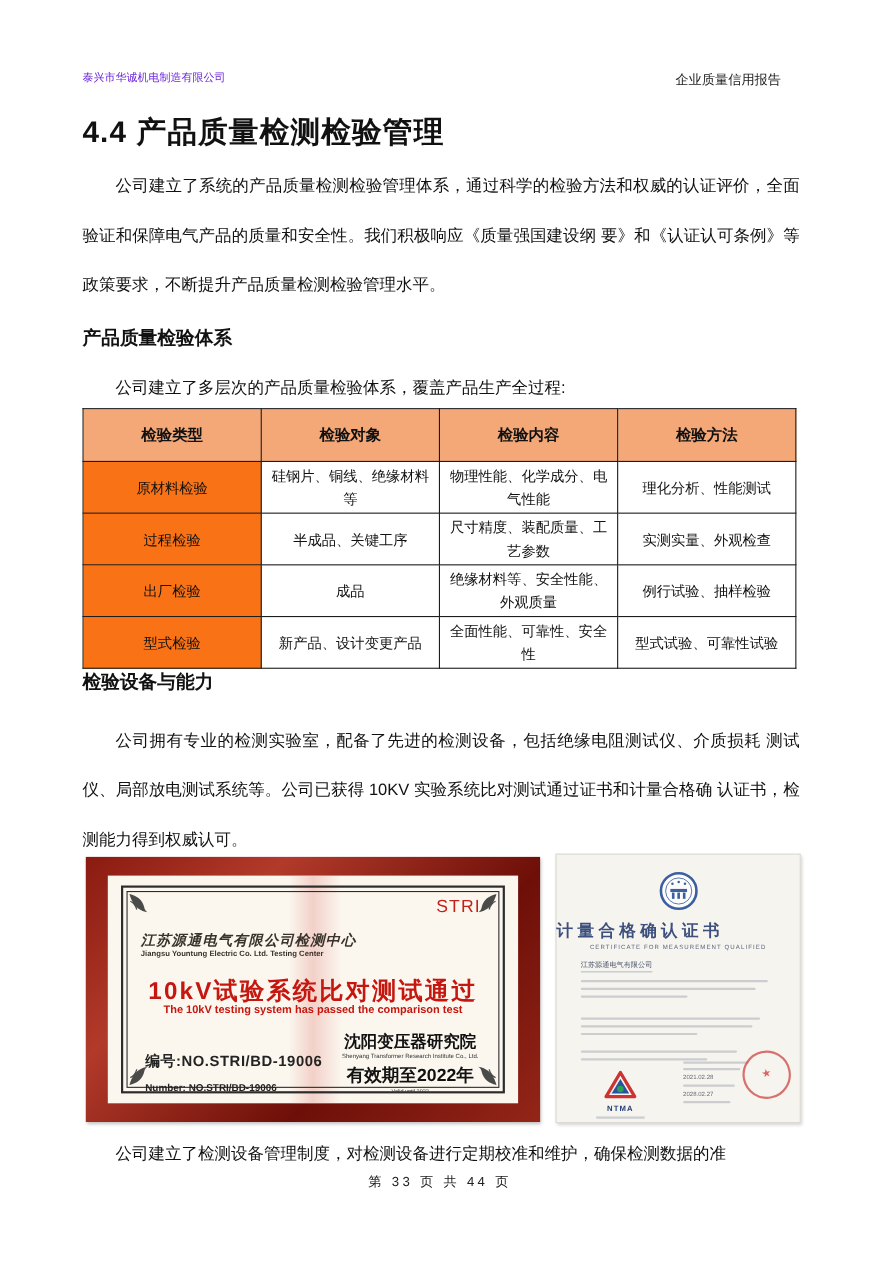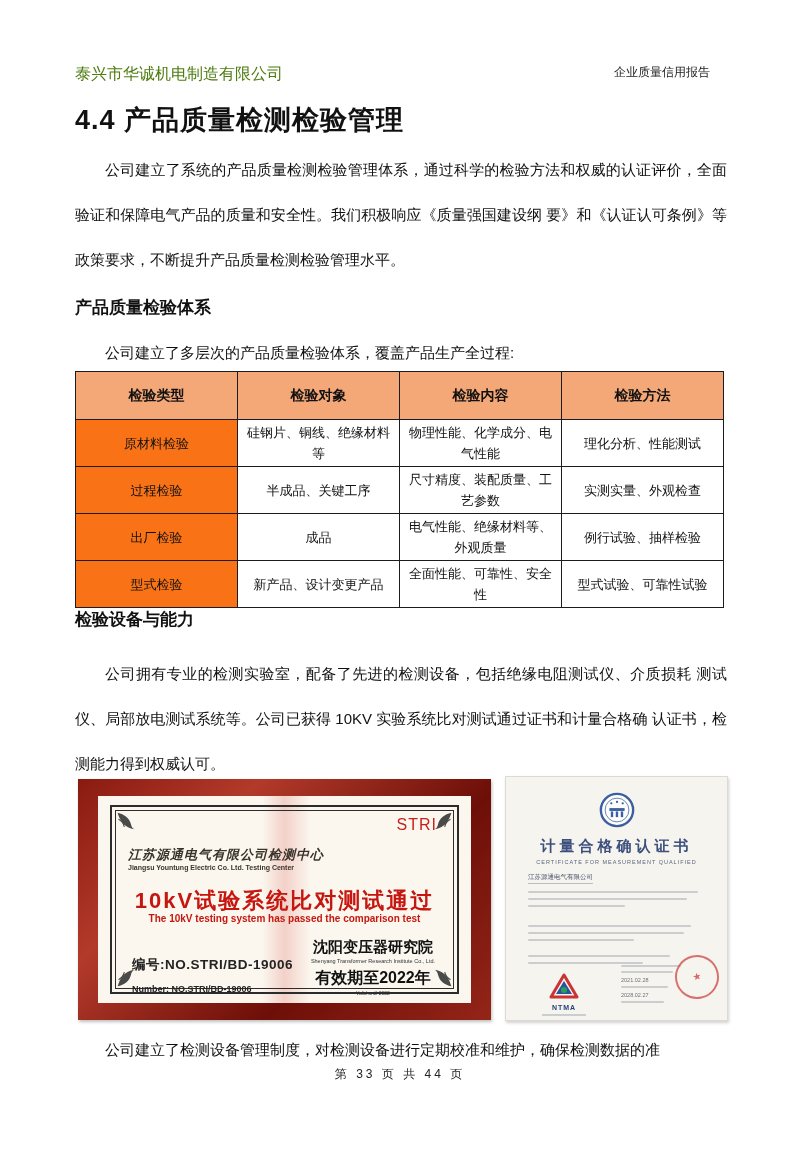--- a/index.html
+++ b/index.html
@@ -1,21 +1,21 @@
 <!DOCTYPE html>
 <html><head>
 <meta charset="utf-8">
 <style>
   * { margin:0; padding:0; box-sizing:border-box; }
   html,body { background:#ffffff; }
   body { font-family:"Liberation Sans","DejaVu Sans",sans-serif; color:#1a1a1a; }
   .page { position:relative; width:800px; height:1154px; background:#ffffff; overflow:hidden; margin:0 auto; }
 
   
-  .hdr-left  { position:absolute; left:75px; top:64px; font-size:16px; color:#4d7c0f; }
+  .hdr-left  { position:absolute; left:75px; top:64px; font-size:10px; color:#6d28d9; }
   .hdr-right { position:absolute; right:90px; top:64px; font-size:12px; color:#222; }
 
   
   .doc-title { position:absolute; left:75px; top:102px; font-size:27px; font-weight:bold; color:#111; letter-spacing:1px; }
   .para { position:absolute; left:75px; width:652px; font-size:15px; line-height:45px; text-align:justify; color:#111; }
   .para.indent { text-indent:2em; }
   .p-intro { top:147px; height:136px; }
   .h2 { position:absolute; left:75px; font-size:17px; font-weight:bold; color:#111; }
   .h2-system { top:296px; }
   .p-lead { top:330px; height:46px; }
@@ -58,21 +58,21 @@
   .plq-inst .cn2 { font-size:16px; font-weight:bold; color:#111; margin-top:4px; }
   .plq-inst .en2 { font-size:5px; color:#333; margin-top:1px; }
   .plq-no { position:absolute; left:34px; top:160px; }
   .plq-no .l1 { font-size:13.5px; font-weight:bold; color:#232323; letter-spacing:.5px; }
   .plq-no .l2 { font-size:9px; font-weight:bold; color:#232323; margin-top:10px; }
 
   
   .cert { position:absolute; left:505px; top:776px; width:223px; height:245px;
           background:#f6f4ee; border:1px solid #dcdad2; box-shadow:1px 2px 3px rgba(0,0,0,.18); }
   .emblem { position:absolute; left:50%; top:14px; transform:translateX(-50%); width:38px; height:38px; }
-  .cert-title { position:absolute; left:0; right:0; top:60px; text-align:center; font-size:15px; font-weight:bold; color:#3d4f7d; letter-spacing:4px; }
+  .cert-title { position:absolute; left:0; right:0; top:60px; font-size:15px; font-weight:bold; color:#3d4f7d; letter-spacing:4px; }
   .cert-sub { position:absolute; left:0; right:0; top:82px; text-align:center; font-size:5.5px; color:#5a6residue680; color:#5a6680; letter-spacing:1px; }
   .cert-co { position:absolute; left:22px; top:96px; font-size:6.5px; color:#4a5570; border-bottom:.5px solid #b9bdc6; padding-bottom:1px; }
   .bars { position:absolute; left:22px; right:22px; }
   .bar { height:2px; background:#a7adb8; opacity:.55; margin-bottom:5px; border-radius:1px; }
   .bars.g1 { top:114px; } .bars.g2 { top:148px; } .bars.g3 { top:178px; }
   .ntma { position:absolute; left:36px; top:196px; width:44px; text-align:center; }
   .ntma svg { width:30px; height:26px; }
   .ntma .t { font-size:7px; font-weight:bold; color:#27407c; letter-spacing:1px; margin-top:1px; }
   .ntma .c { height:2px; background:#a7adb8; opacity:.55; margin-top:3px; }
   .fields { position:absolute; right:20px; top:188px; width:86px; }
@@ -122,21 +122,21 @@
       </tr>
       <tr class="r2">
         <td class="type">过程检验</td>
         <td>半成品、关键工序</td>
         <td>尺寸精度、装配质量、工艺参数</td>
         <td>实测实量、外观检查</td>
       </tr>
       <tr class="r3">
         <td class="type">出厂检验</td>
         <td>成品</td>
-        <td>电气性能、绝缘材料等、外观质量</td>
+        <td>绝缘材料等、安全性能、外观质量</td>
         <td>例行试验、抽样检验</td>
       </tr>
       <tr class="r4">
         <td class="type">型式检验</td>
         <td>新产品、设计变更产品</td>
         <td>全面性能、可靠性、安全性</td>
         <td>型式试验、可靠性试验</td>
       </tr>
     </tbody>
       </table>

